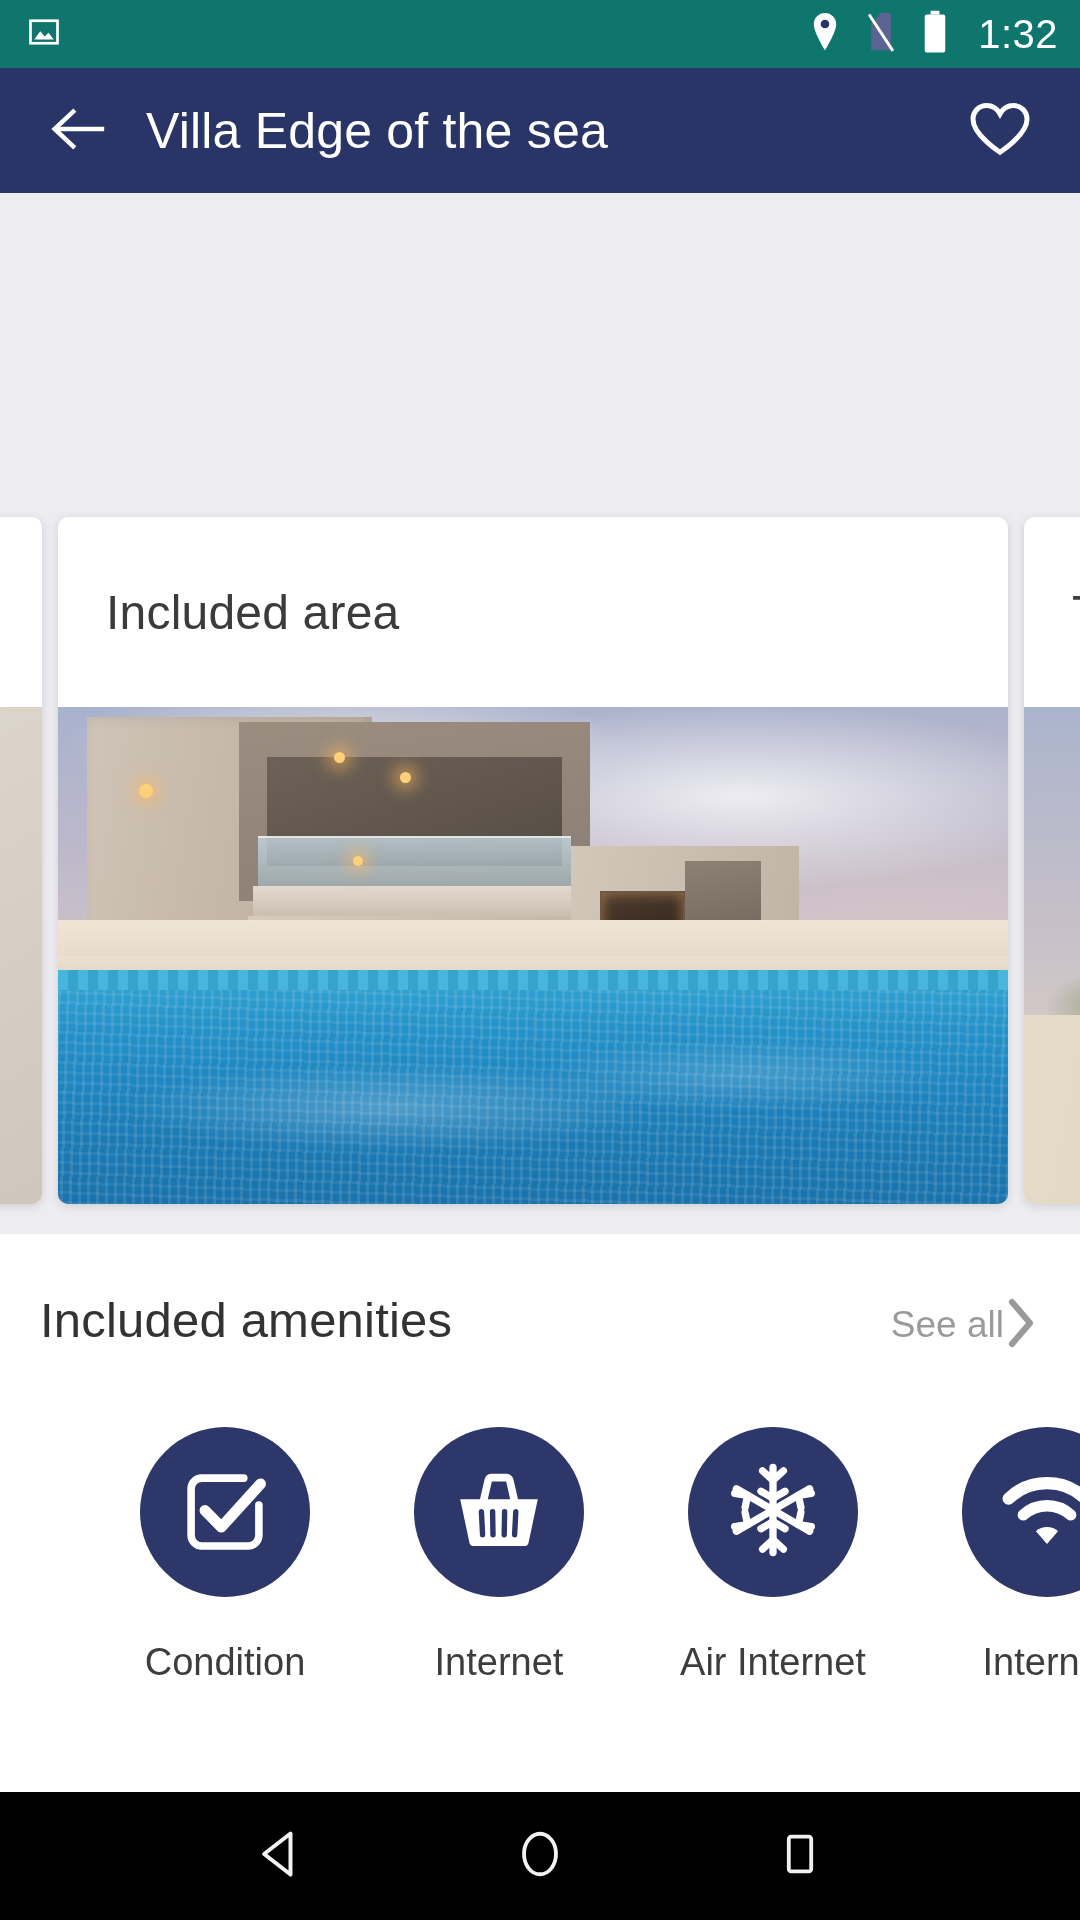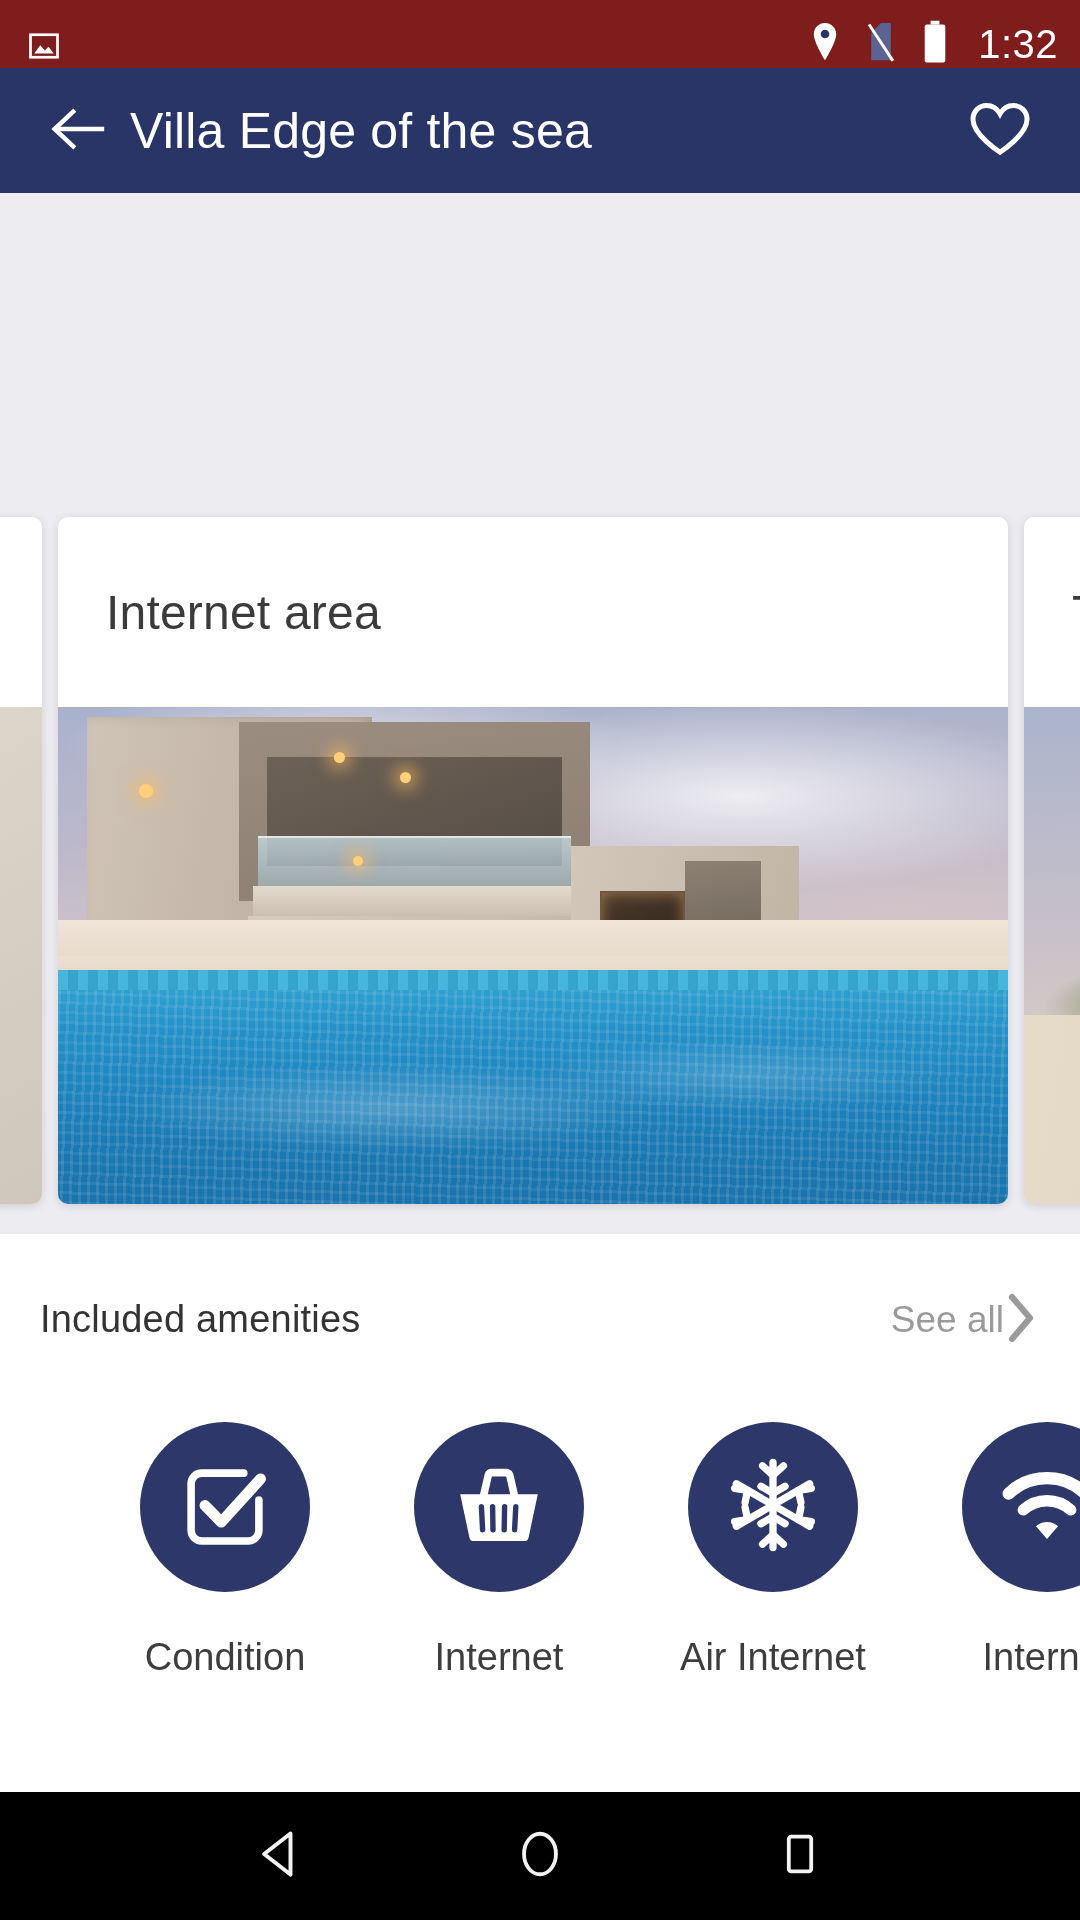--- a/index.html
+++ b/index.html
@@ -6,36 +6,36 @@
   html, body {
     width:1080px; height:1920px;
     background:#ffffff;
     font-family:"Liberation Sans", sans-serif;
     overflow:hidden;
   }
   .screen { position:relative; width:1080px; height:1920px; display:flex; flex-direction:column; }
 
   
   .status-bar {
-    height:68px; background:#7f1d1d; flex:0 0 68px;
-    display:flex; align-items:flex-end; padding:0 22px 0 26px;
+    height:68px; background:#0f766e; flex:0 0 68px;
+    display:flex; align-items:center; padding:0 22px 0 26px;
   }
   .status-left { display:flex; align-items:center; gap:14px; }
   .status-right { margin-left:auto; display:flex; align-items:center; gap:22px; }
   .status-time { color:#ffffff; font-size:40px; letter-spacing:0.5px; line-height:1; margin-left:6px; }
 
   
   .app-bar {
     height:125px; background:#293566; flex:0 0 125px;
     display:flex; align-items:center; padding:0 40px 0 44px;
   }
   .back-btn { width:70px; height:70px; display:flex; align-items:center; justify-content:center; flex:0 0 auto; }
   .app-title {
     color:#ffffff; font-size:50px; font-weight:400;
-    margin-left:16px; white-space:nowrap; letter-spacing:0.2px;
+    margin-left:32px; white-space:nowrap; letter-spacing:0.2px;
   }
   .fav-btn { margin-left:auto; width:80px; height:80px; display:flex; align-items:center; justify-content:center; }
 
   
   .gallery {
     background:#edecf1; flex:0 0 1041px;
     position:relative; overflow:hidden;
     display:flex; align-items:center;
   }
   .gallery-track {
@@ -167,21 +167,21 @@
   }
 
   
   .amenities {
     background:#ffffff; flex:1 1 auto;
     padding:58px 0 0 0; position:relative; overflow:hidden;
   }
   .amen-head {
     display:flex; align-items:baseline; padding:0 42px 0 40px;
   }
-  .amen-title { font-size:38px; color:#333333; font-weight:400; letter-spacing:0.2px; }
+  .amen-title { font-size:49px; color:#333333; font-weight:400; letter-spacing:0.2px; }
   .see-all-wrap { margin-left:auto; display:flex; align-items:center; }
   .see-all { font-size:37px; color:#9a9a9a; }
   .amen-row {
     display:flex; gap:0; padding:74px 0 0 0; margin-left:88px;
   }
   .amen-item { width:274px; flex:0 0 274px; display:flex; flex-direction:column; align-items:center; }
   .amen-circle {
     width:170px; height:170px; border-radius:50%;
     background:#2d3769; display:flex; align-items:center; justify-content:center;
   }
@@ -258,21 +258,21 @@
           
         </div>
         <div class="card-photo">
           <div style="position:absolute;inset:0;background:linear-gradient(150deg,#efeae2 0%,#ddd6cb 45%,#cfc7bb 100%);"></div>
 
         </div>
       </div>
 
       <div class="photo-card">
         <div class="card-header">
-          <div class="card-title">Internet area</div>
+          <div class="card-title">Included area</div>
         </div>
         <div class="card-photo">
           <div class="sky"></div>
           <div class="bush"></div>
           <div class="wall-low"></div>
           <div class="villa-left"></div>
           <div class="villa-upper"></div>
           <div class="balcony-void"></div>
           <div class="balcony-glass"></div>
           <div class="balcony-slab"></div>

